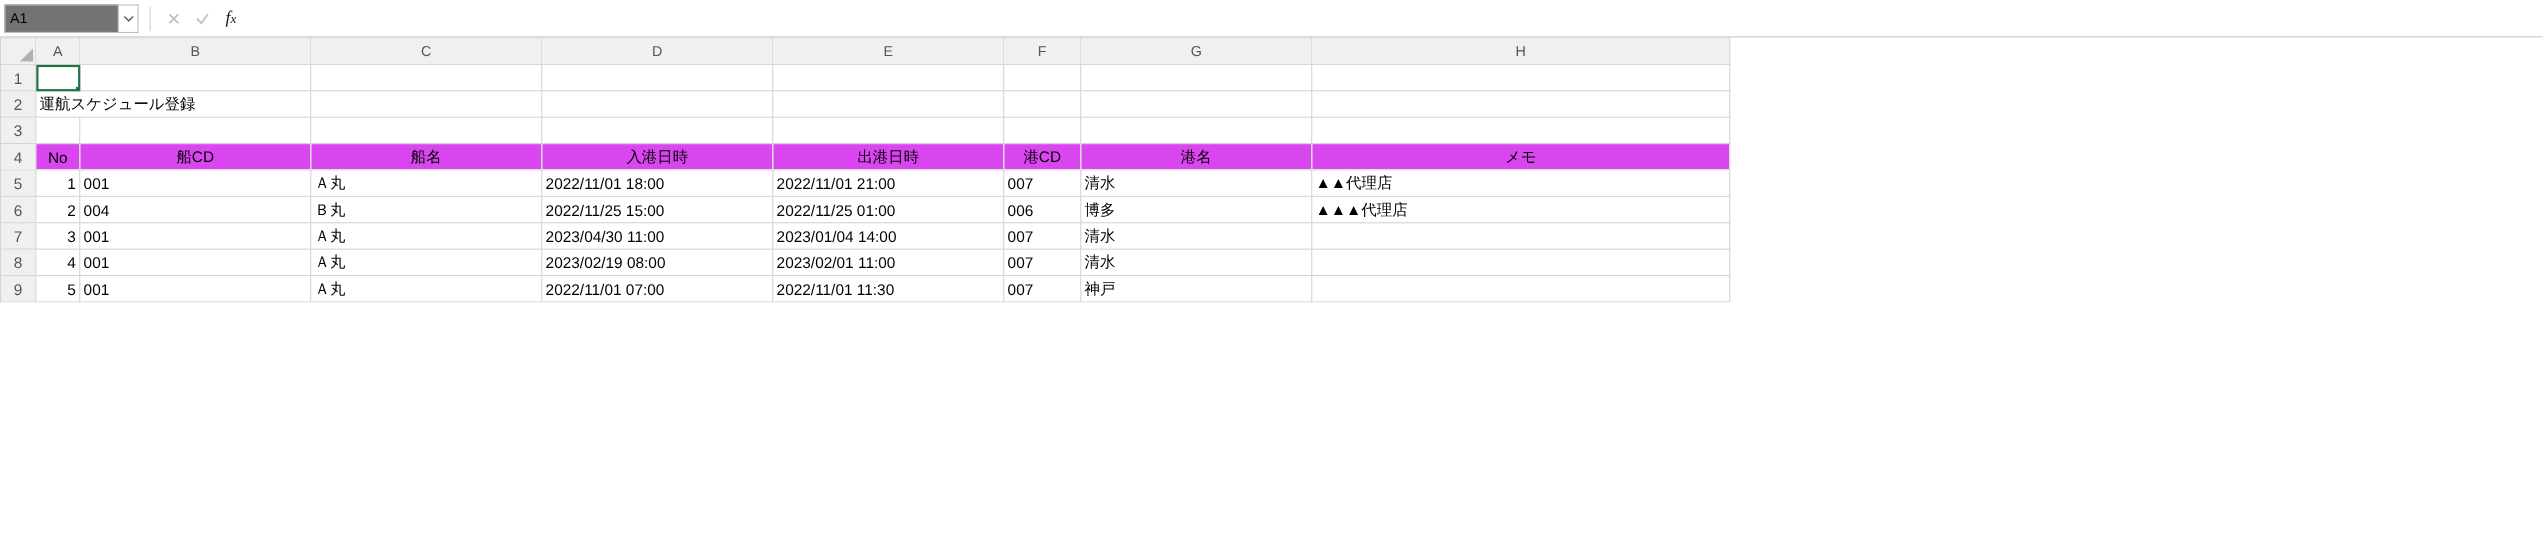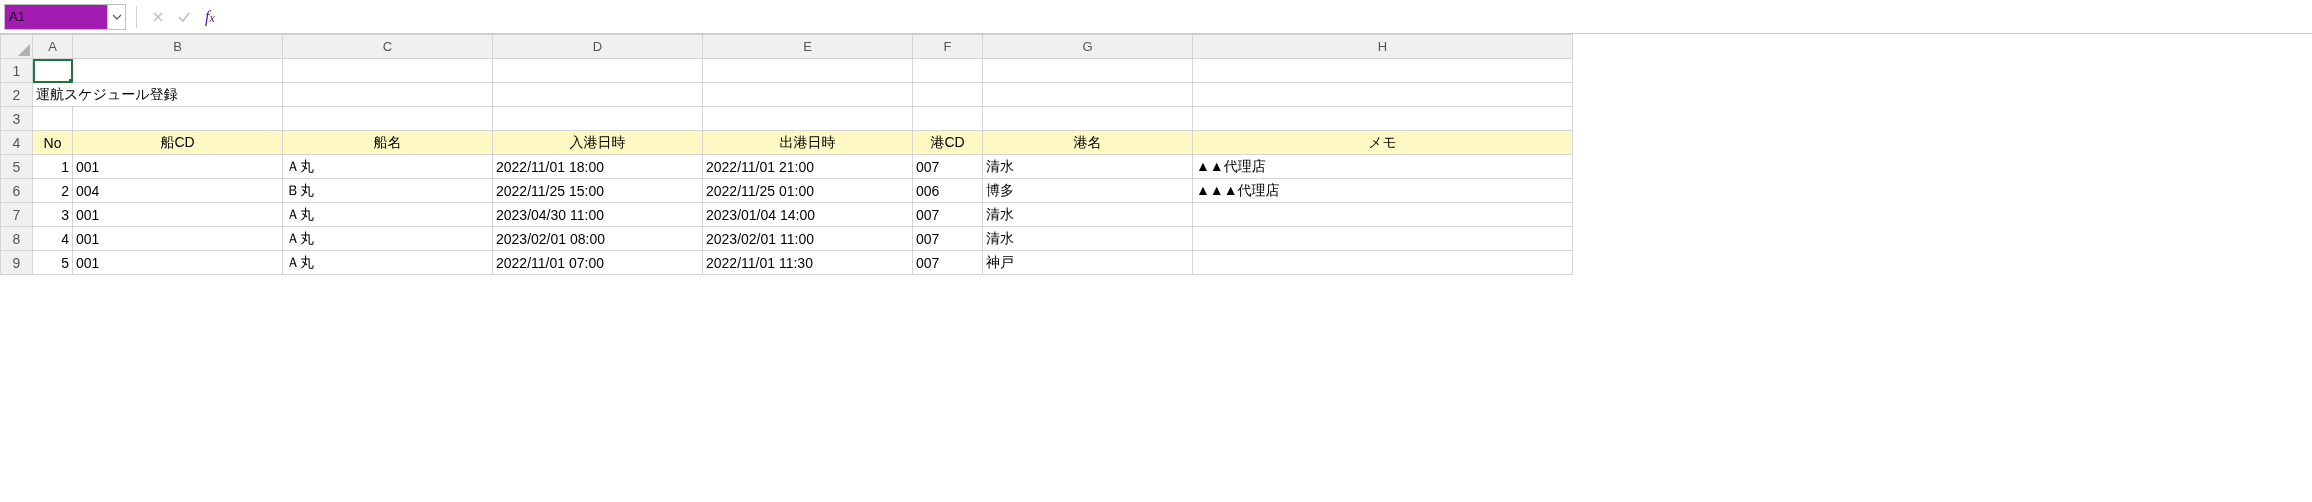--- a/index.html
+++ b/index.html
@@ -1,40 +1,40 @@
 <!DOCTYPE html>
 <html><head>
 <meta charset="utf-8">
 <style>
   * { box-sizing: border-box; margin: 0; padding: 0; }
   body { font-family: "Segoe UI", Arial, sans-serif; font-size: 14px; background: #fff; color: #000; user-select: none; }
 
   
   .fbar { display: flex; align-items: center; height: 34px; border-bottom: 1px solid #ccc; padding: 2px 4px; gap: 4px; }
   .name-box { position: relative; display: flex; align-items: center; }
-  .name-input { width: 104px; height: 26px; border: 1px solid #bfbfbf; background: #a21caf; padding: 2px 4px; font-size: 13px; }
+  .name-input { width: 104px; height: 26px; border: 1px solid #bfbfbf; background: #737373; padding: 2px 4px; font-size: 13px; }
   .name-dd { width: 18px; height: 26px; border: 1px solid #bfbfbf; border-left: none; display: flex; align-items: center; justify-content: center; background: #fff; }
   .vsep { width: 1px; height: 22px; background: #d0d0d0; margin: 0 6px; }
   .fx-btn { width: 22px; height: 22px; display: flex; align-items: center; justify-content: center; color: #808080; font-size: 16px; cursor: default; }
   .fx-btn.disabled { color: #c0c0c0; }
-  .fx-label { font-style: italic; font-family: "Times New Roman", serif; font-size: 16px; color: #4c1d95; margin-right: 0; }
+  .fx-label { font-style: italic; font-family: "Times New Roman", serif; font-size: 16px; color: #0f172a; margin-right: 0; }
   .formula-input { flex: 1; height: 26px; border: none; background: #fff; padding: 2px 4px; font-size: 13px; outline: none; }
 
   
   .sheet { position: relative; }
   table.grid { border-collapse: collapse; table-layout: fixed; }
   table.grid th, table.grid td { border: 1px solid #d4d4d4; height: 24px; overflow: hidden; white-space: nowrap; }
   table.grid th { background: #f0f0f0; font-weight: normal; color: #555; text-align: center; font-size: 13px; position: relative; }
   table.grid .corner { background: #f0f0f0; width: 32px; }
   table.grid .corner::after { content:""; position:absolute; right:2px; bottom:2px; width:0; height:0; border-style:solid; border-width:0 0 12px 12px; border-color: transparent transparent #b0b0b0 transparent; }
   table.grid td { padding: 0 3px; font-size: 14px; }
   .rowhdr { text-align: center; background: #f0f0f0; color: #555; font-size: 13px; }
 
   
-  td.tbl-hdr { background: #fef9c3; text-align: center; font-weight: normal; border: 1px solid #000; }
+  td.tbl-hdr { background: #d946ef; text-align: center; font-weight: normal; border: 1px solid #000; }
   td.tbl-cell { border: 1px solid #000; }
   td.num { text-align: right; }
 
   
   td.active { outline: 2px solid #217346; outline-offset: -2px; position: relative; }
   td.active::after { content:""; position:absolute; right:-3px; bottom:-3px; width:6px; height:6px; background:#217346; }
 
   svg { display: block; }
 </style>
 </head>
@@ -175,21 +175,21 @@
       <td class="tbl-cell">007</td>
       <td class="tbl-cell">清水</td>
       <td class="tbl-cell"></td>
     </tr>
 
     <tr>
       <td class="rowhdr">8</td>
       <td class="tbl-cell num">4</td>
       <td class="tbl-cell">001</td>
       <td class="tbl-cell">Ａ丸</td>
-      <td class="tbl-cell">2023/02/01 08:00</td>
+      <td class="tbl-cell">2023/02/19 08:00</td>
       <td class="tbl-cell">2023/02/01 11:00</td>
       <td class="tbl-cell">007</td>
       <td class="tbl-cell">清水</td>
       <td class="tbl-cell"></td>
     </tr>
 
     <tr>
       <td class="rowhdr">9</td>
       <td class="tbl-cell num">5</td>
       <td class="tbl-cell">001</td>

